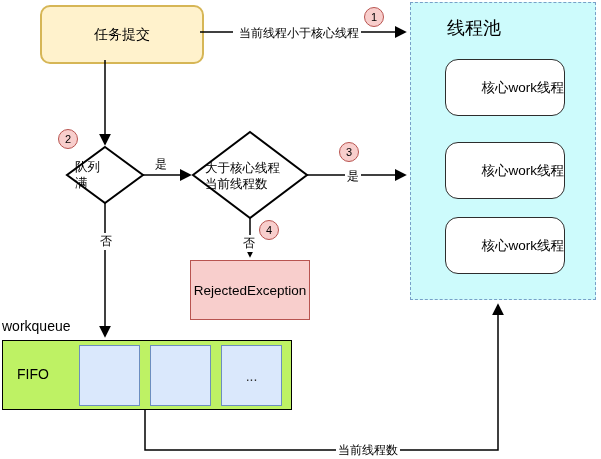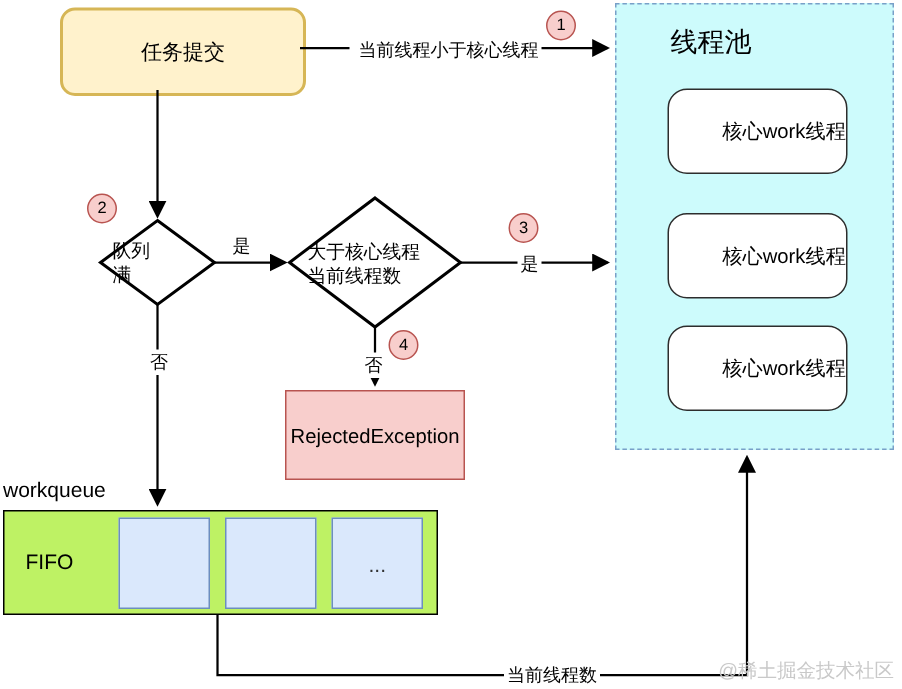--- a/index.html
+++ b/index.html
@@ -201,16 +201,15 @@
     <div class="step-circle step-2">
       <span>2</span>
     </div>
     <div class="step-circle step-3">
       <span>3</span>
     </div>
     <div class="step-circle step-4">
       <span>4</span>
     </div>
 
-    <div class="watermark">@稀土掘金技术社区</div>
   </div>
 
 </div>
 
 </body></html>

